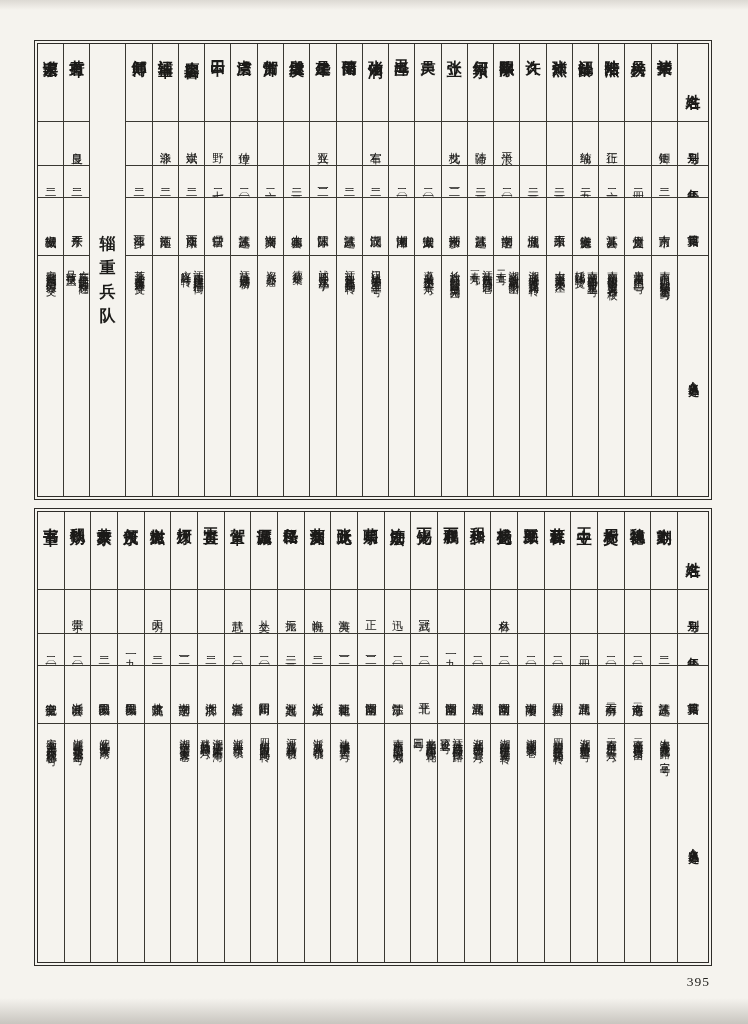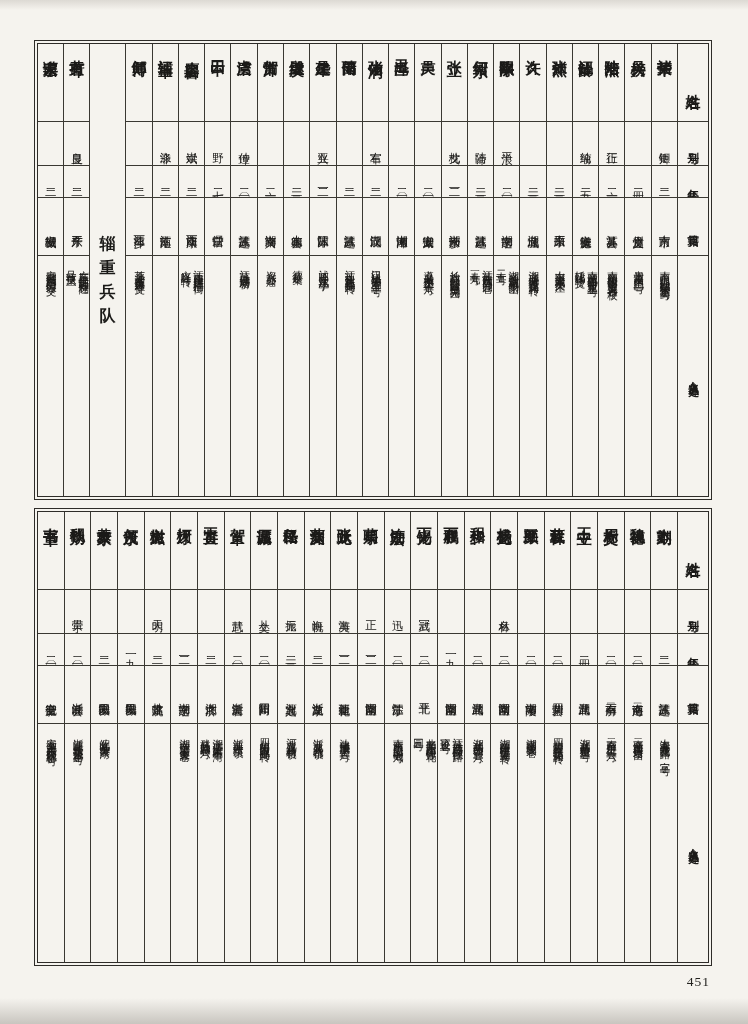--- a/index.html
+++ b/index.html
@@ -906,13 +906,13 @@
         <div class="cell origin-cell">
           <span class="vtext">安徽合肥</span>
         </div>
         <div class="cell address-cell">
           <span class="vtext">安徽合肥大东门外观德桥一号</span>
         </div>
       </div>
     </div>
 </div>
 
-<div class="page-number">451</div>
+<div class="page-number">395</div>
 
 </body></html>

